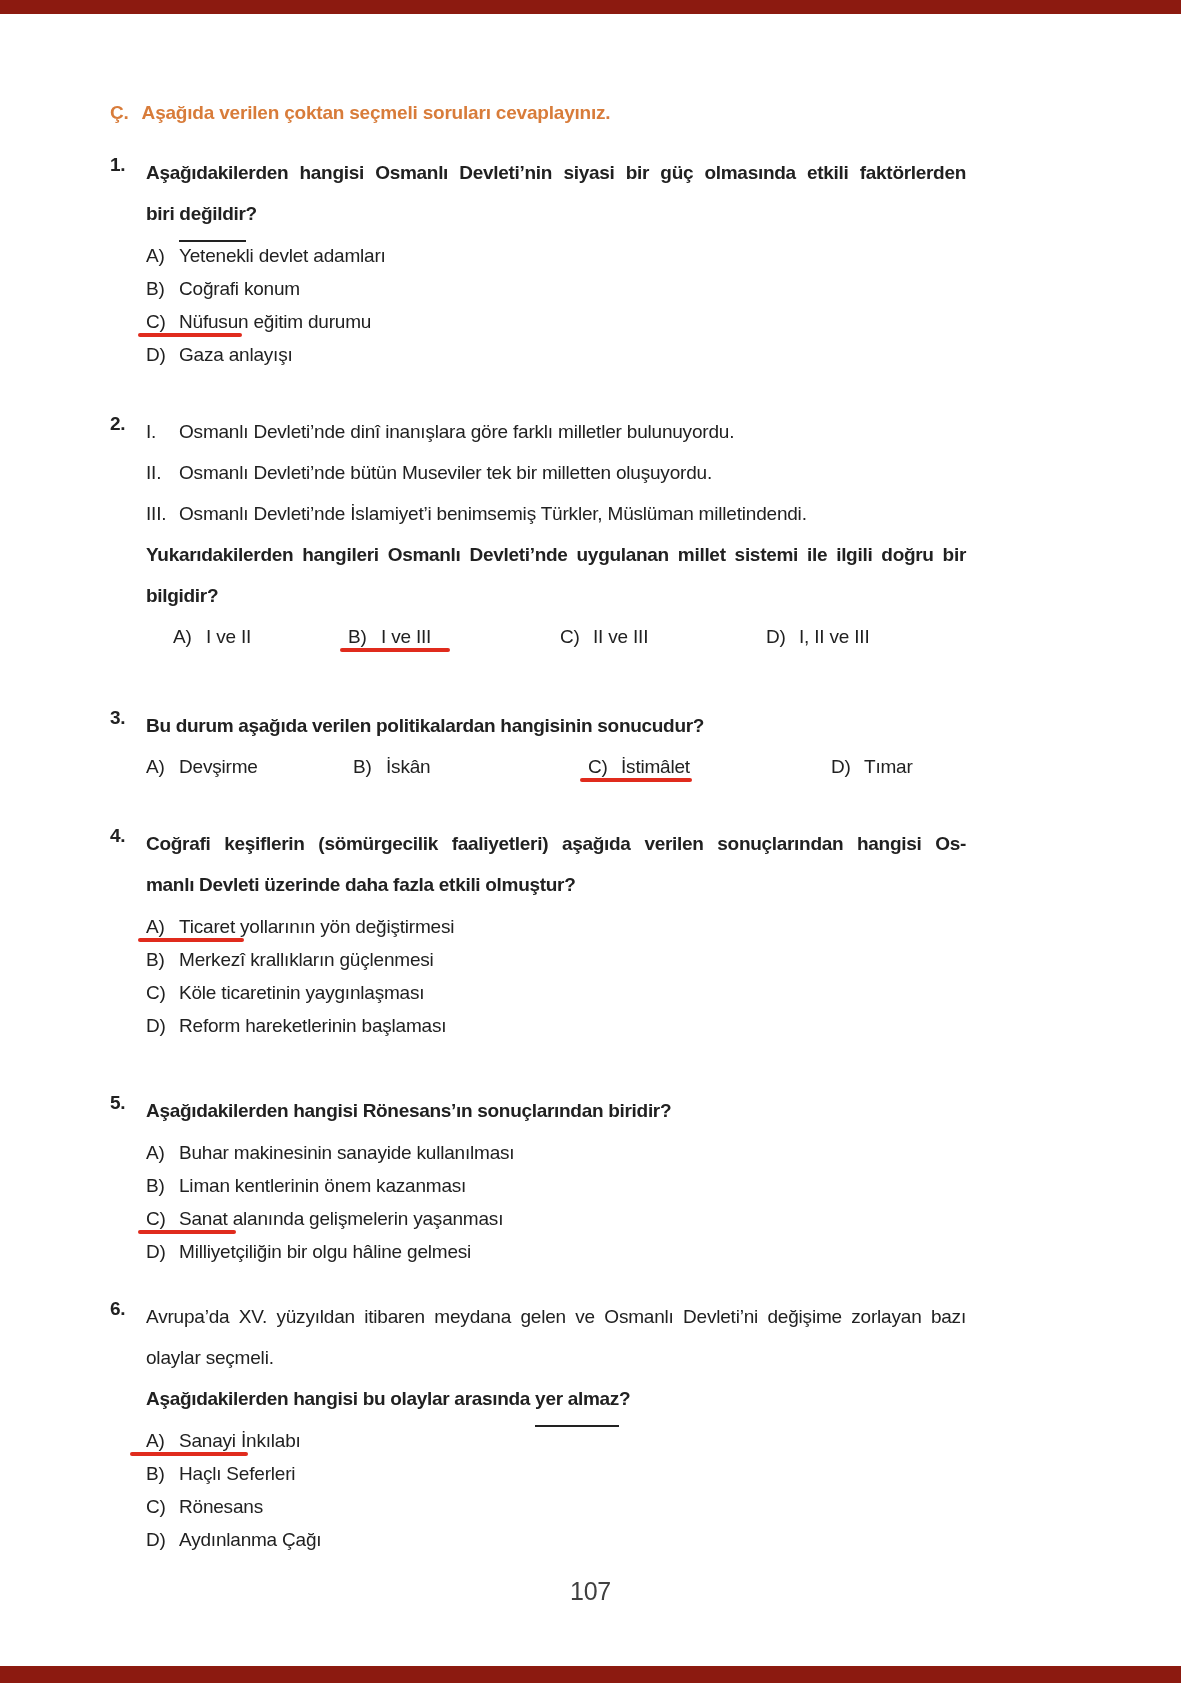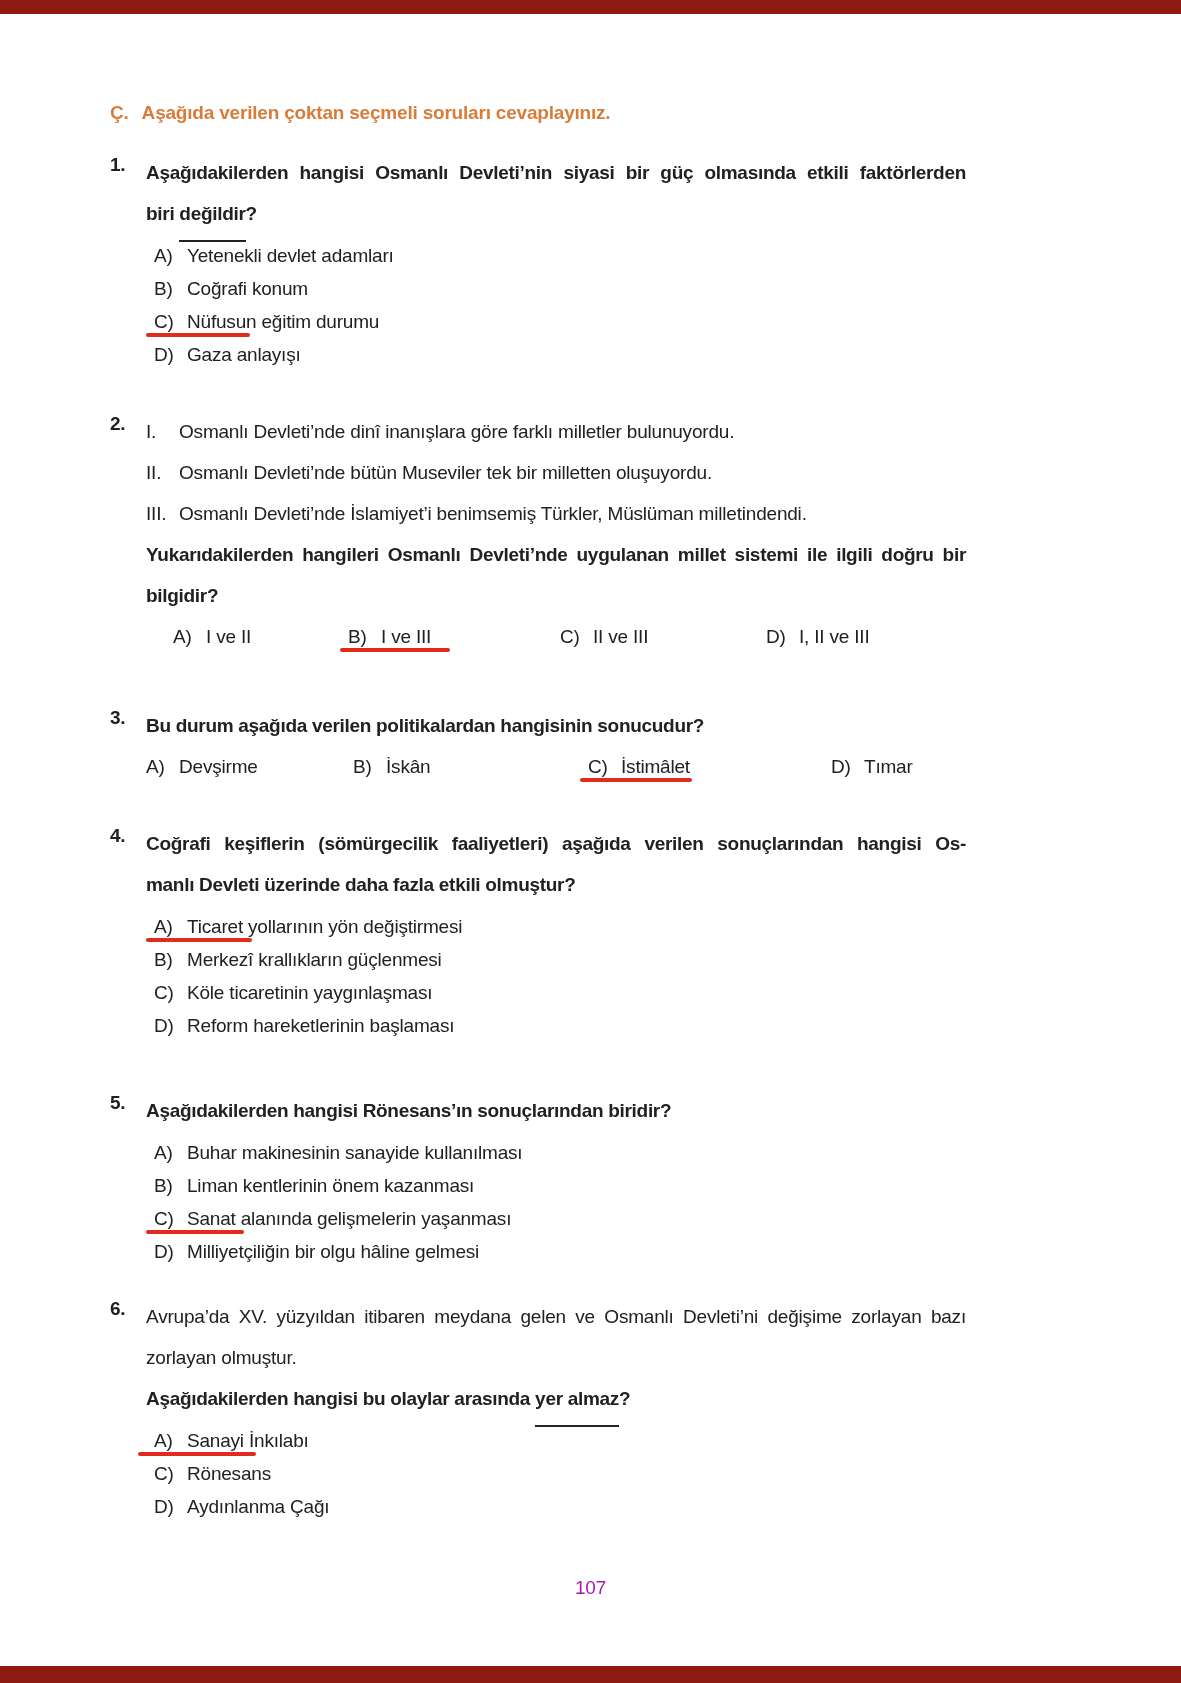--- a/index.html
+++ b/index.html
@@ -20,21 +20,21 @@
   .content { position:absolute; left:110px; top:100px; width:856px; }
 
   .heading { display:flex; gap:13px; font-weight:bold; color:#d87c3a; line-height:26px; }
 
   .q { display:grid; grid-template-columns:36px 1fr; }
   .qnum { font-weight:bold; line-height:33px; }
   .line { line-height:33px;margin-top:8px; }
   .b { font-weight:bold; letter-spacing:-0.3px; }
   .just { text-align:justify; text-align-last:justify; }
 
-  .opts { list-style:none; margin:9px 0 0 8px; padding:0; }
+  .opts { list-style:none; margin:9px 0 0 0; padding:0; }
   .opts li { line-height:33px; position:relative; }
   .ol { display:inline-block; min-width:33px; }
   .roman { display:inline-block; min-width:33px; }
   .rmark {
     position:absolute; height:4px; background:#e02b1d;
     border-radius:2px; bottom:1px; display:block;
   }
   .ub { border-bottom:2px solid #222; padding-bottom:16px; }
 
   .optrow { display:grid; margin-top:8px; height:33px; line-height:33px; }
@@ -43,21 +43,21 @@
   .q1 { margin-top:22px; }
   .q2 { margin-top:36px; }
   .q2 .stems { margin-top:2px; }
   .q3 { margin-top:48px; }
   .q4 { margin-top:36px; }
   .q5 { margin-top:44px; }
   .q6 { margin-top:24px; }
 
   .pagenum {
     position:absolute; top:1577px; left:50%; transform:translateX(-50%);
-    font-size:19px; color:#a21caf;
+    font-size:25px; color:#404040;
   }
 </style>
 </head>
 <body>
 
 <div class="page">
   <div class="bar top"></div>
   <div class="bar bottom"></div>
 
   <div class="content">
@@ -139,26 +139,27 @@
           <li><i class="rmark" style="left:-8px;width:98px;"></i><span class="ol">C)</span><span>Sanat alanında gelişmelerin yaşanması</span></li>
           <li><span class="ol">D)</span><span>Milliyetçiliğin bir olgu hâline gelmesi</span></li>
         </ul>
       </div>
     </section>
 
     <section class="q q6">
       <div class="qnum">6.</div>
       <div>
         <div class="line just">Avrupa’da XV. yüzyıldan itibaren meydana gelen ve Osmanlı Devleti’ni değişime zorlayan bazı</div>
-        <div class="line">zorlayan olmuştur.</div>
+        <div class="line">olaylar seçmeli.</div>
         <div class="line b">
           <span>Aşağıdakilerden hangisi bu olaylar arasında </span><span class="ub">yer almaz</span><span>?</span>
         </div>
         <ul class="opts">
           <li><i class="rmark" style="left:-16px;width:118px;"></i><span class="ol">A)</span><span>Sanayi İnkılabı</span></li>
+          <li><span class="ol">B)</span><span>Haçlı Seferleri</span></li>
           <li><span class="ol">C)</span><span>Rönesans</span></li>
           <li><span class="ol">D)</span><span>Aydınlanma Çağı</span></li>
         </ul>
       </div>
     </section>
 
   </div>
 
   <div class="pagenum">107</div>
 </div>

